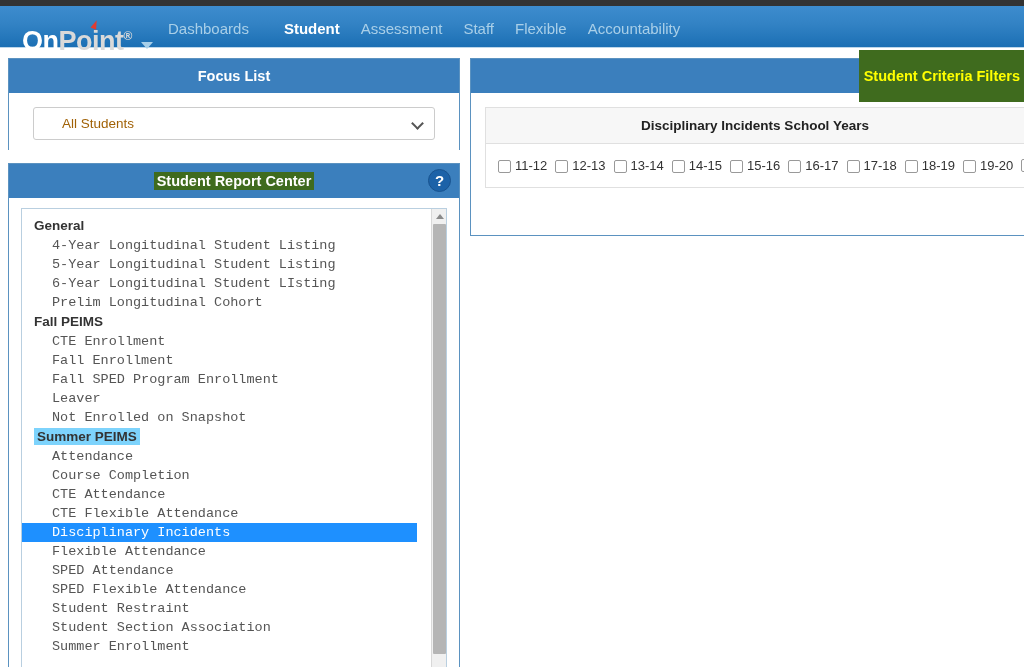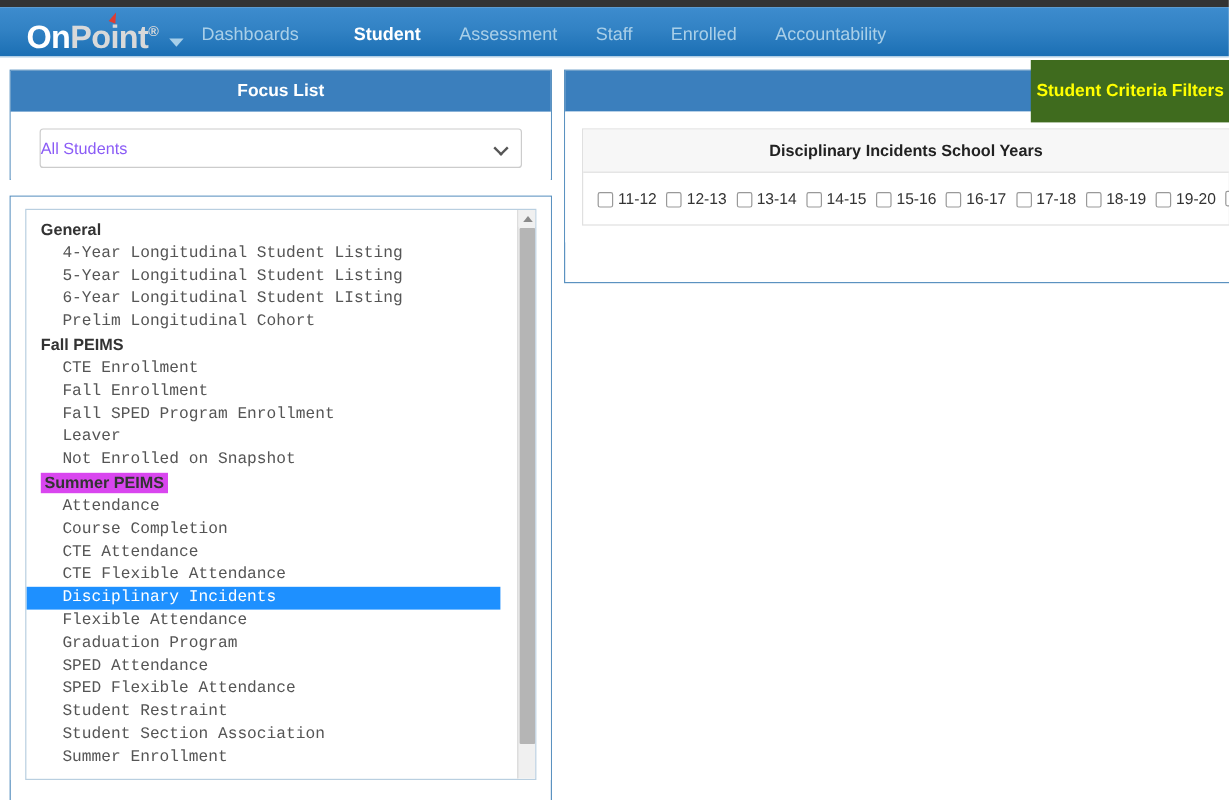--- a/index.html
+++ b/index.html
@@ -20,21 +20,21 @@
   }
 
   
   .navbar {
     position: absolute; top: 6px; left: 0;
     width: 1024px; height: 42px;
     background: linear-gradient(to bottom, #3d8cce 0%, #3282c4 45%, #1b6fb4 100%);
     border-bottom: 1px solid #bcd6ea;
   }
   .brand {
-    position: absolute; left: 22px; top: 2px;
+    position: absolute; left: 22px; top: 12px;
     display: flex; align-items: center;
   }
   .brand-logo {
     font-size: 27px;
     font-weight: bold;
     letter-spacing: -0.5px;
     line-height: 36px;
     white-space: nowrap;
     position: relative;
   }
@@ -55,21 +55,21 @@
     margin-top: 14px;
     width: 0; height: 0;
     border-left: 6px solid transparent;
     border-right: 6px solid transparent;
     border-top: 7px solid #a7cfe9;
   }
   .nav-items {
     position: absolute; left: 168px; top: 0;
     height: 44px;
     display: flex; align-items: center;
-    gap: 32px;
+    gap: 21px;
   }
   .nav-item {
     font-size: 15px;
     color: #a9cfe8;
     cursor: pointer;
     white-space: nowrap;
   }
   .nav-item.active {
     color: #ffffff;
     font-weight: bold;
@@ -92,43 +92,43 @@
   }
   .panel-title {
     color: #ffffff;
     font-size: 14.5px;
     font-weight: bold;
   }
   .panel-body { background: #ffffff; }
 
   
   .hl-yellow {
-    background: #d946ef;
+    background: #7dd3fc;
     padding: 1px 3px;
   }
   .hl-on-blue {
     background: #3f6b1e;
     color: #ffff00;
     padding: 18px 5px;
   }
 
   
   #focus-panel { left: 8px; top: 58px; width: 452px; height: 92px; }
   .focus-body { padding: 14px 24px; }
   .select-box {
     width: 100%;
     height: 33px;
     border: 1px solid #cccccc;
     border-radius: 3px;
     background: #ffffff;
     display: flex;
     align-items: center;
-    padding: 0 0;
+    padding: 0 28px;
     font-size: 13.5px;
-    color: #8b5cf6;
+    color: #a16207;
     position: relative;
     cursor: pointer;
   }
   .select-caret {
     position: absolute;
     right: 12px; top: 11px;
     width: 9px; height: 9px;
     border-right: 2px solid #555555;
     border-bottom: 2px solid #555555;
     transform: rotate(45deg);
@@ -268,38 +268,42 @@
       <span class="brand-tick"></span>
       <span class="brand-on">On</span><span class="brand-point">Point</span><span class="brand-reg">®</span>
     </div>
     <div class="brand-caret"></div>
   </div>
   <div class="nav-items">
     <div class="nav-item">Dashboards</div>
     <div class="nav-item active">Student</div>
     <div class="nav-item">Assessment</div>
     <div class="nav-item">Staff</div>
-    <div class="nav-item">Enrolled</div>
+    <div class="nav-item">Flexible</div>
     <div class="nav-item">Accountability</div>
   </div>
 </div>
 
 <div class="panel" id="focus-panel">
   <div class="panel-head">
     <span class="panel-title">Focus List</span>
   </div>
   <div class="panel-body focus-body">
     <div class="select-box">
       <span>All Students</span>
       <span class="select-caret"></span>
     </div>
   </div>
 </div>
 
 <div class="panel" id="report-panel">
+  <div class="panel-head">
+    <span class="panel-title hl-yellow" style="color:#ffffff;background:#3f6b1e;">Student Report Center</span>
+    <div class="help-icon">?</div>
+  </div>
   <div class="panel-body report-body">
     <div class="report-list" id="report-list">
 
       <div class="rl-group">General</div>
         <div class="rl-item">4-Year Longitudinal Student Listing</div>
         <div class="rl-item">5-Year Longitudinal Student Listing</div>
         <div class="rl-item">6-Year Longitudinal Student LIsting</div>
         <div class="rl-item">Prelim Longitudinal Cohort</div>
         <div class="rl-group">Fall PEIMS</div>
         <div class="rl-item">CTE Enrollment</div>
@@ -307,21 +311,20 @@
         <div class="rl-item">Fall SPED Program Enrollment</div>
         <div class="rl-item">Leaver</div>
         <div class="rl-item">Not Enrolled on Snapshot</div>
         <div class="rl-group"><span class="hl-yellow">Summer PEIMS</span></div>
         <div class="rl-item">Attendance</div>
         <div class="rl-item">Course Completion</div>
         <div class="rl-item">CTE Attendance</div>
         <div class="rl-item">CTE Flexible Attendance</div>
         <div class="rl-item selected">Disciplinary Incidents</div>
         <div class="rl-item">Flexible Attendance</div>
-        <div class="rl-item">Graduation Program</div>
         <div class="rl-item">SPED Attendance</div>
         <div class="rl-item">SPED Flexible Attendance</div>
         <div class="rl-item">Student Restraint</div>
         <div class="rl-item">Student Section Association</div>
         <div class="rl-item">Summer Enrollment</div>
         <div class="rl-scrollbar">
         <div class="rl-sb-up">
           <div class="rl-sb-up-arrow"></div>
         </div>
         <div class="rl-sb-thumb"></div>

